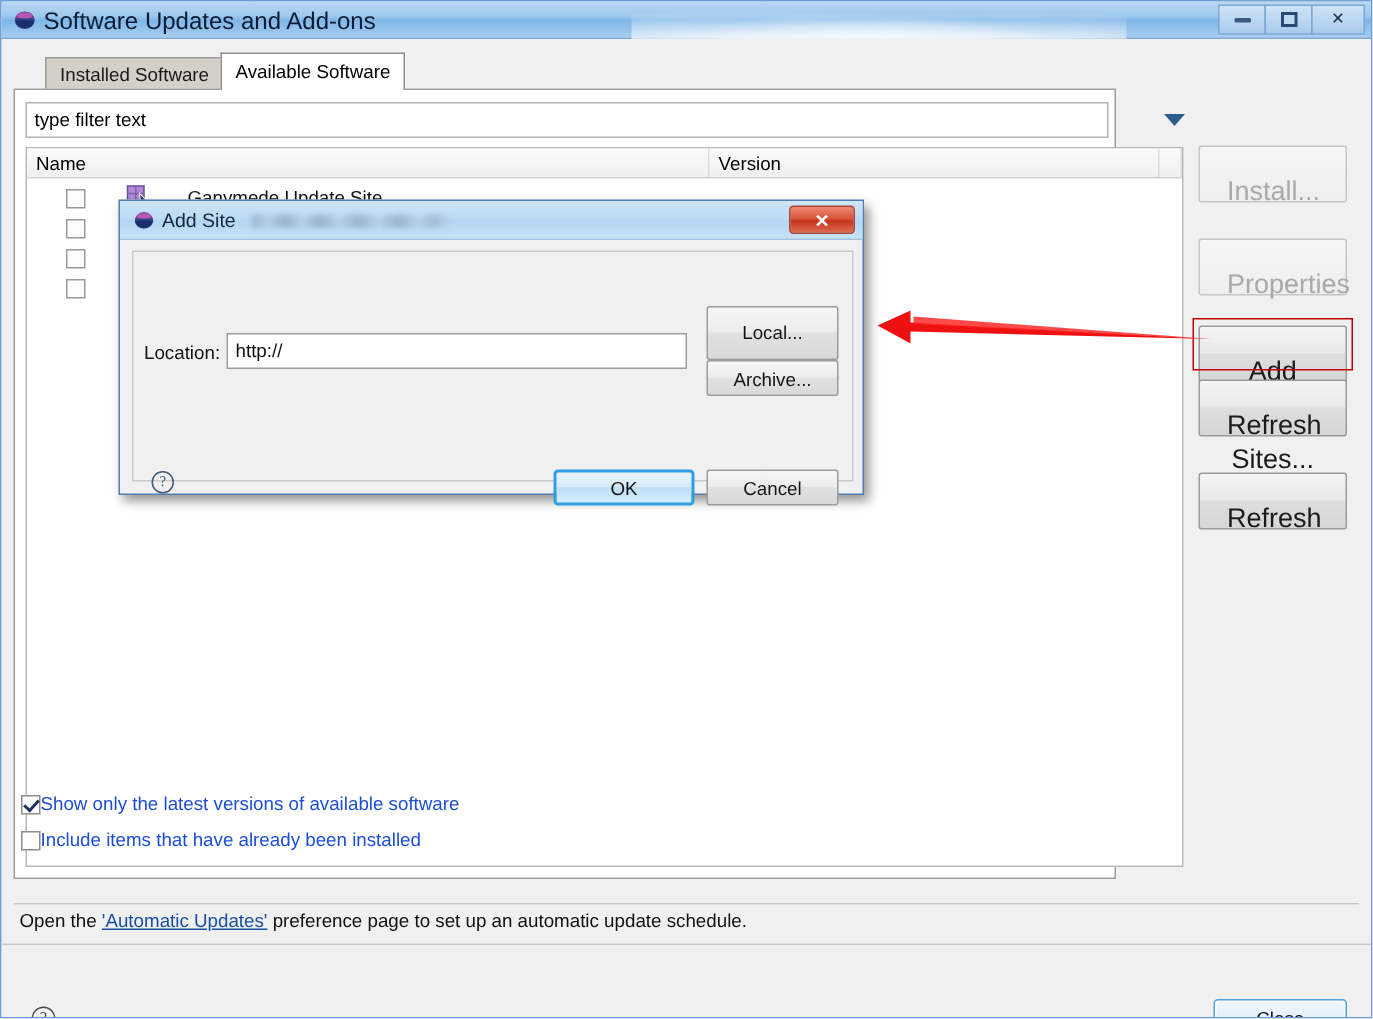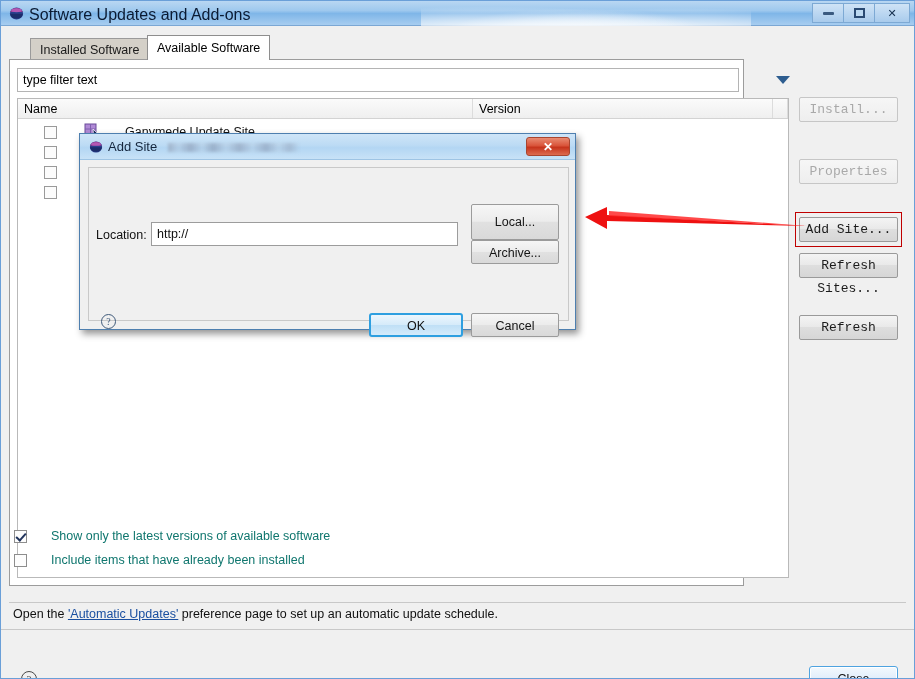--- a/index.html
+++ b/index.html
@@ -144,24 +144,24 @@
     position:absolute; right:0; top:0; width:0px; height:100%;
   }
 
   
   #rightcol { position:absolute; left:789px; top:37px; width:100px; }
   .ebtn {
     display:block; width:99px; height:25px;
     background:linear-gradient(180deg,#f4f4f4 0%,#e9e9e9 48%,#dedede 50%,#d6d6d6 100%);
     border:1px solid #9a9a9a;
     border-radius:2px;
-    font-family:Liberation Mono, monospace;
-    font-size:13px; color:#1b1b1b;
+    font-family:Liberation Sans, sans-serif;
+    font-size:18px; color:#1b1b1b;
     text-align:center; line-height:23px;
-    padding:0;
+    padding:18px;
   }
   .ebtn.disabled {
     color:#a9a9a9;
     background:linear-gradient(180deg,#f6f6f6,#eeeeee);
     border-color:#c6c6c6;
   }
   .ebtn-wrap { position:absolute; left:0; }
   .highlight-ring {
     position:absolute;
     border:1.5px solid #c00000;
@@ -174,21 +174,21 @@
   .cb {
     width:13px; height:13px; border:1px solid #8d8d8d; background:#fdfdfd;
     position:relative; flex:none;
   }
   .cb.checked::after {
     content:""; position:absolute; left:3px; top:0px;
     width:4px; height:8px;
     border:solid #20335c; border-width:0 2px 2px 0;
     transform:rotate(42deg);
   }
-  .optlabel { margin-left:24px; font-size:12.5px; color:#0f766e; white-space:nowrap; }
+  .optlabel { margin-left:0; font-size:12.5px; color:#1d4ed8; white-space:nowrap; }
 
   
   #sep1 { position:absolute; left:8px; top:576px; width:897px; height:1px; background:#c8c8c8; }
   #statusline {
     position:absolute; left:12px; top:581px;
     font-size:12.5px; color:#111; white-space:nowrap;
   }
   #statusline a {
     color:#1a4fa0; text-decoration:underline;
   }

